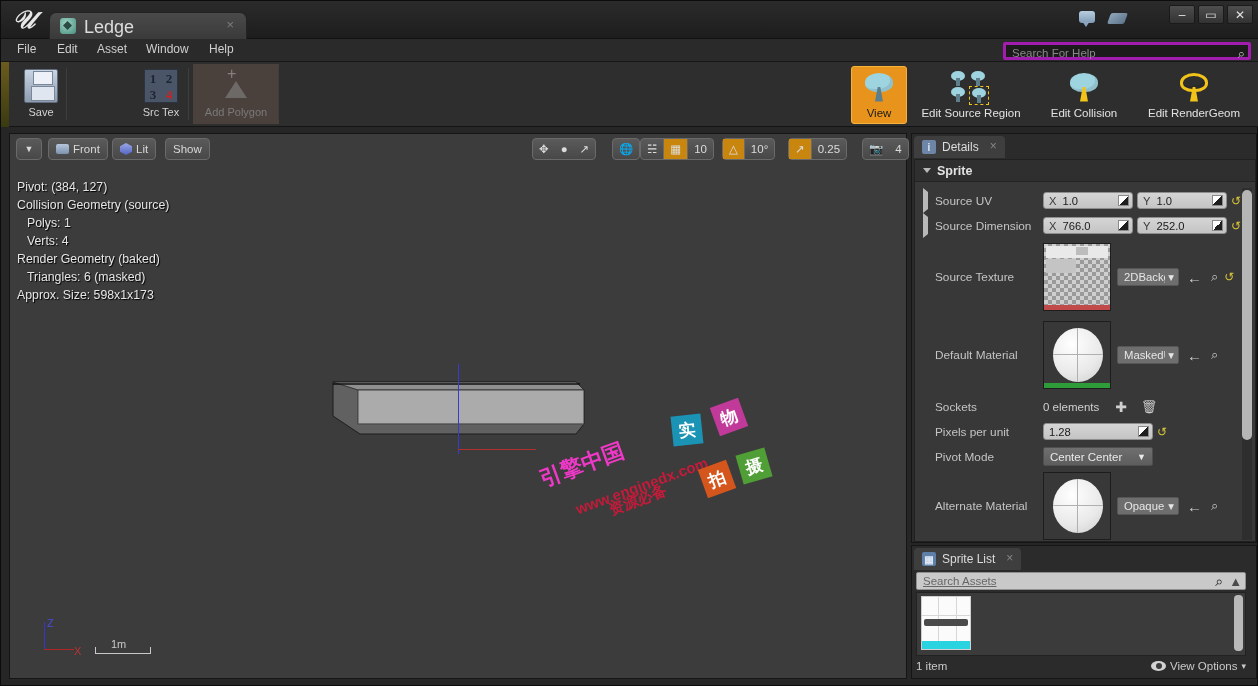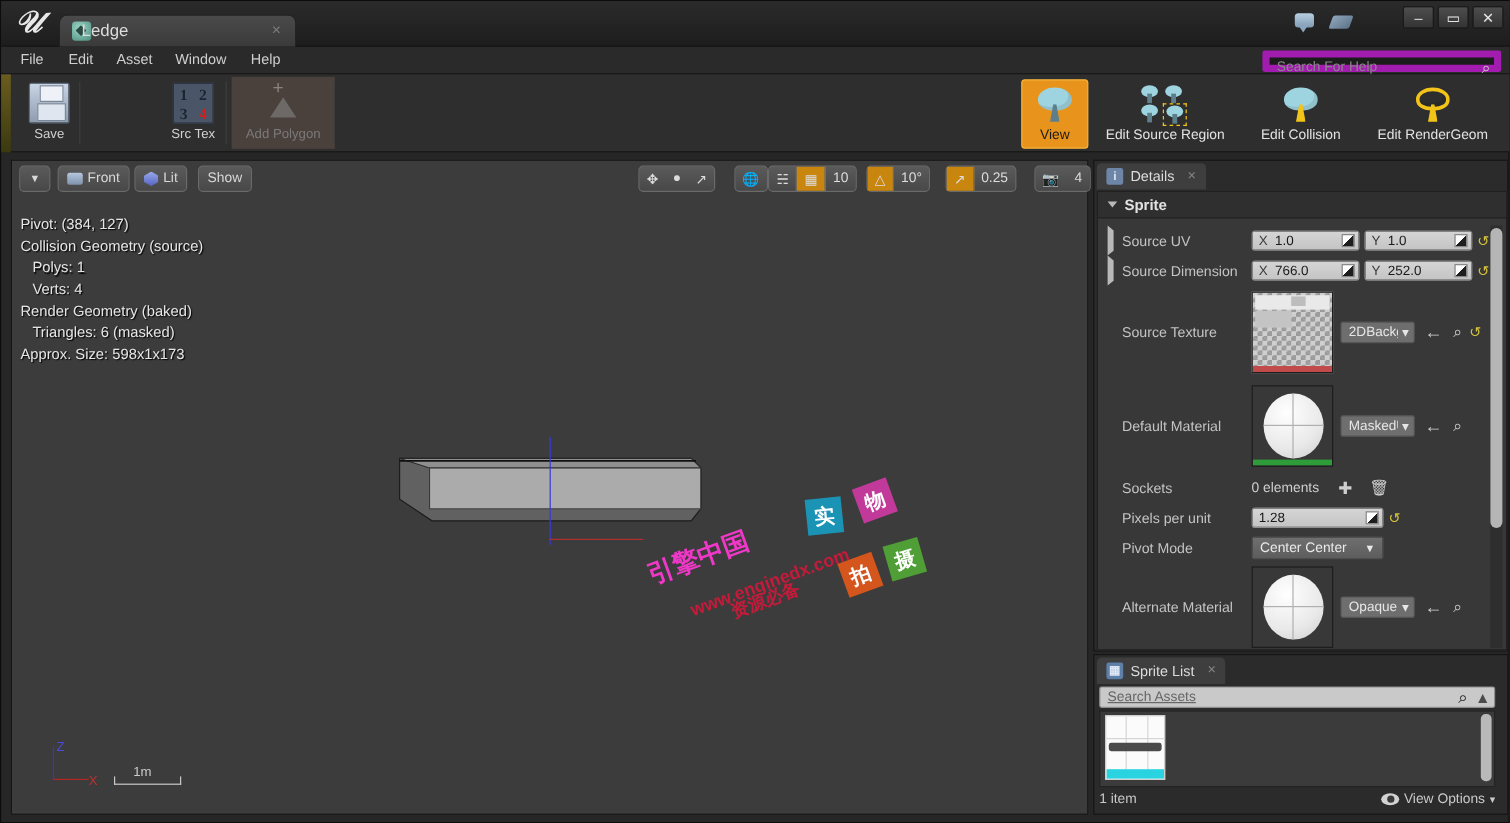--- a/index.html
+++ b/index.html
@@ -38,22 +38,22 @@
     position: absolute; left: 10px; top: 5px; width: 16px; height: 16px;
     background: radial-gradient(circle at 40% 35%, #9fd6c8, #4a8d7c);
     border-radius: 3px;
   }
   .asset-tab .tabicon::after {
     content: ""; position: absolute; left: 3px; top: 3px;
     width: 9px; height: 9px; background: #2a4a42;
     clip-path: polygon(50% 0,100% 50%,50% 100%,0 50%);
   }
   .asset-tab .tablabel {
-    position: absolute; left: 18px; top: 4px;
-    color: #dcdcdc; font-size: 14px;
+    position: absolute; left: 34px; top: 4px;
+    color: #dcdcdc; font-size: 18px;
   }
   .asset-tab .tabclose {
     position: absolute; right: 12px; top: 4px;
     color: #7d7d7d; font-size: 13px;
   }
   .tb-icons { position: absolute; right: 130px; top: 7px; display: flex; gap: 8px; }
   .tb-ic1, .tb-ic2 { width: 22px; height: 22px; position: relative; }
   .tb-ic1::before {
     content: ""; position: absolute; left: 2px; top: 3px; width: 16px; height: 12px;
     background: linear-gradient(#b9cfe0, #7f9bb4); border-radius: 3px;
@@ -80,22 +80,22 @@
   
   .menubar {
     position: absolute; left: 0; top: 38px; width: 1258px; height: 23px;
     background: #2a2a2a; border-bottom: 1px solid #161616;
   }
   .menuitem {
     position: absolute; top: 3px; height: 17px;
     color: #cfcfcf; font-size: 12px; padding: 0 8px;
   }
   .helpsearch {
-    position: absolute; right: 8px; top: 3px; width: 199px; height: 18px;
-    background: #1b1b1b; border: 6px solid #a21caf; border-radius: 2px;
+    position: absolute; right: 8px; top: 3px; width: 248px; height: 18px;
+    background: #1b1b1b; border: 3px solid #a21caf; border-radius: 2px;
     color: #888; font-size: 11.5px; padding: 2px 20px 0 6px;
   }
   .helpsearch .mag {
     position: absolute; right: 3px; top: 1px; color: #c9c9c9; font-size: 13px;
   }
 
   
   .toolbar {
     position: absolute; left: 0; top: 61px; width: 1258px; height: 65px;
     background: #2e2e2e; border-bottom: 1px solid #141414;

